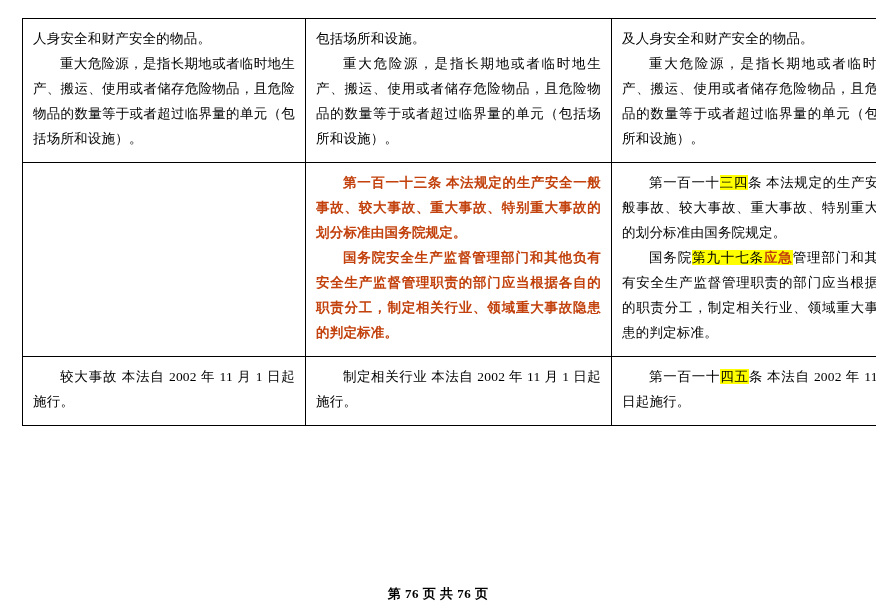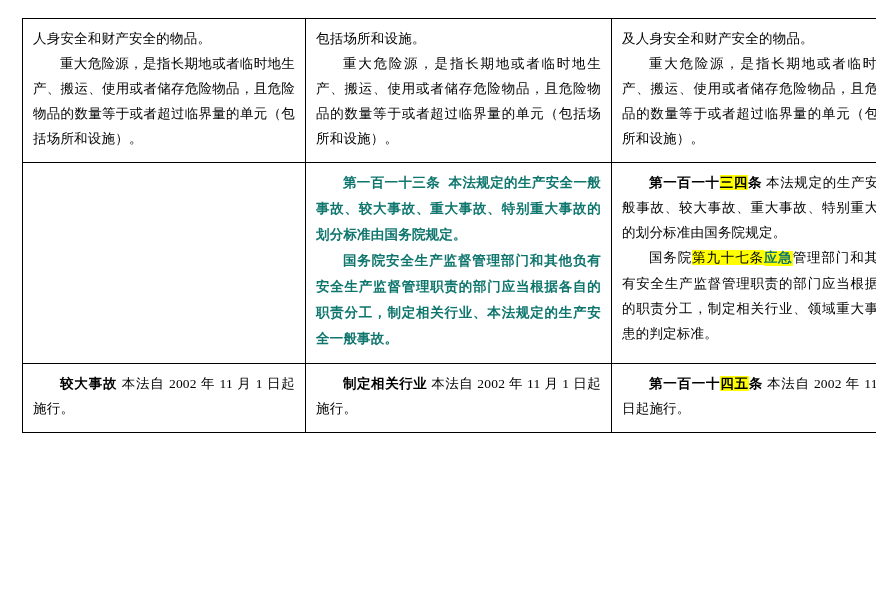--- a/index.html
+++ b/index.html
@@ -38,29 +38,28 @@
   td.col2 { width: 285px; }
   td.col3 { width: 285px; }
   p.para {
     margin: 0 0 0 0;
     text-align: justify;
   }
   p.indent {
     text-indent: 2em;
   }
   .red {
-    color: #0f766e;
+    color: #c2410c;
     font-weight: bold;
-    font-family: Liberation Mono, monospace;
   }
   .hl {
     background: #ffff00;
   }
   .bold {
-    font-weight: bold;
+    font-weight: normal;
     margin-top: 8px;
   }
   .footer {
     position: absolute;
     left: 0;
     right: 0;
     bottom: 8px;
     text-align: center;
     font-size: 13px;
     font-weight: bold;
@@ -92,21 +91,21 @@
           <p class="para indent">重大危险源，是指长期地或者临时地生产、搬运、使用或者储存危险物品，且危险物品的数量等于或者超过临界量的单元（包括场所和设施）。</p>
         </td>
       </tr>
 
       <tr>
         <td class="col1">
           <div class="empty-cell"></div>
         </td>
         <td class="col2">
           <p class="para indent"><span class="red">第一百一十三条</span><span class="red"> 本法规定的生产安全一般事故、较大事故、重大事故、特别重大事故的划分标准由国务院规定。</span></p>
-          <p class="para indent"><span class="red">国务院安全生产监督管理部门和其他负有安全生产监督管理职责的部门应当根据各自的职责分工，制定相关行业、本法规定的生产安全一般事故。</span></p>
+          <p class="para indent"><span class="red">国务院安全生产监督管理部门和其他负有安全生产监督管理职责的部门应当根据各自的职责分工，制定相关行业、领域重大事故隐患的判定标准。</span></p>
         </td>
         <td class="col3">
           <p class="para indent"><span class="bold">第一百一十</span><span class="bold hl">三</span><span class="bold hl">四</span><span class="bold">条</span><span> 本法规定的生产安全一般事故、较大事故、重大事故、特别重大事故的划分标准由国务院规定。</span></p>
           <p class="para indent"><span>国务院</span><span class="hl">第九十七条</span><span class="hl red">应急</span><span>管理部门和其他负有安全生产监督管理职责的部门应当根据各自的职责分工，制定相关行业、领域重大事故隐患的判定标准。</span></p>
         </td>
       </tr>
 
       <tr>
         <td class="col1">
           <p class="para indent"><span class="bold">较大事故</span><span> 本法自 2002 年 11 月 1 日起施行。</span></p>
@@ -115,14 +114,15 @@
           <p class="para indent"><span class="bold">制定相关行业</span><span> 本法自 2002 年 11 月 1 日起施行。</span></p>
         </td>
         <td class="col3">
           <p class="para indent"><span class="bold">第一百一十</span><span class="bold hl">四</span><span class="bold hl">五</span><span class="bold">条</span><span> 本法自 2002 年 11 月 1 日起施行。</span></p>
         </td>
       </tr>
 
     </tbody>
   </table>
 
+  <div class="footer">第 76 页 共 76 页</div>
 
 </div>
 
 </body></html>

